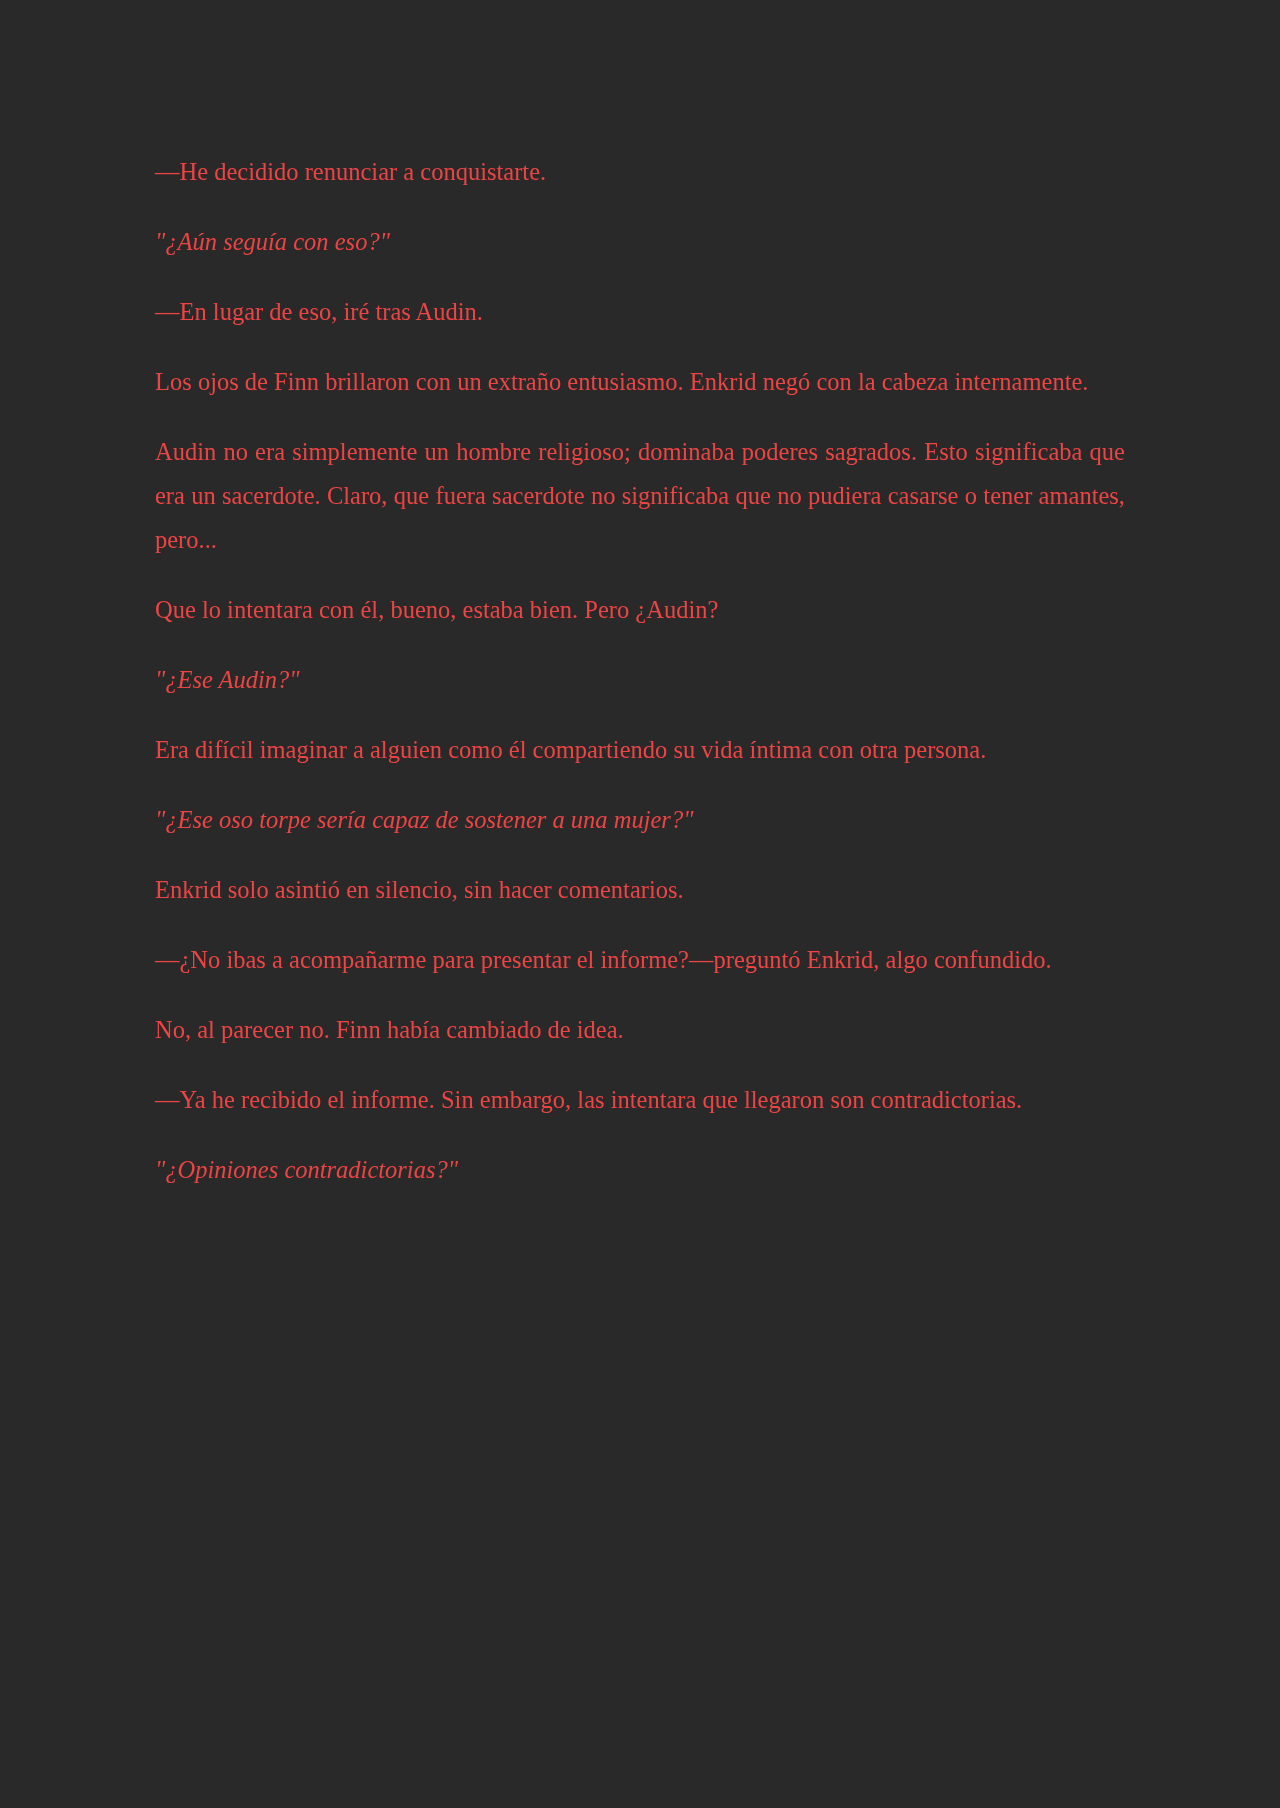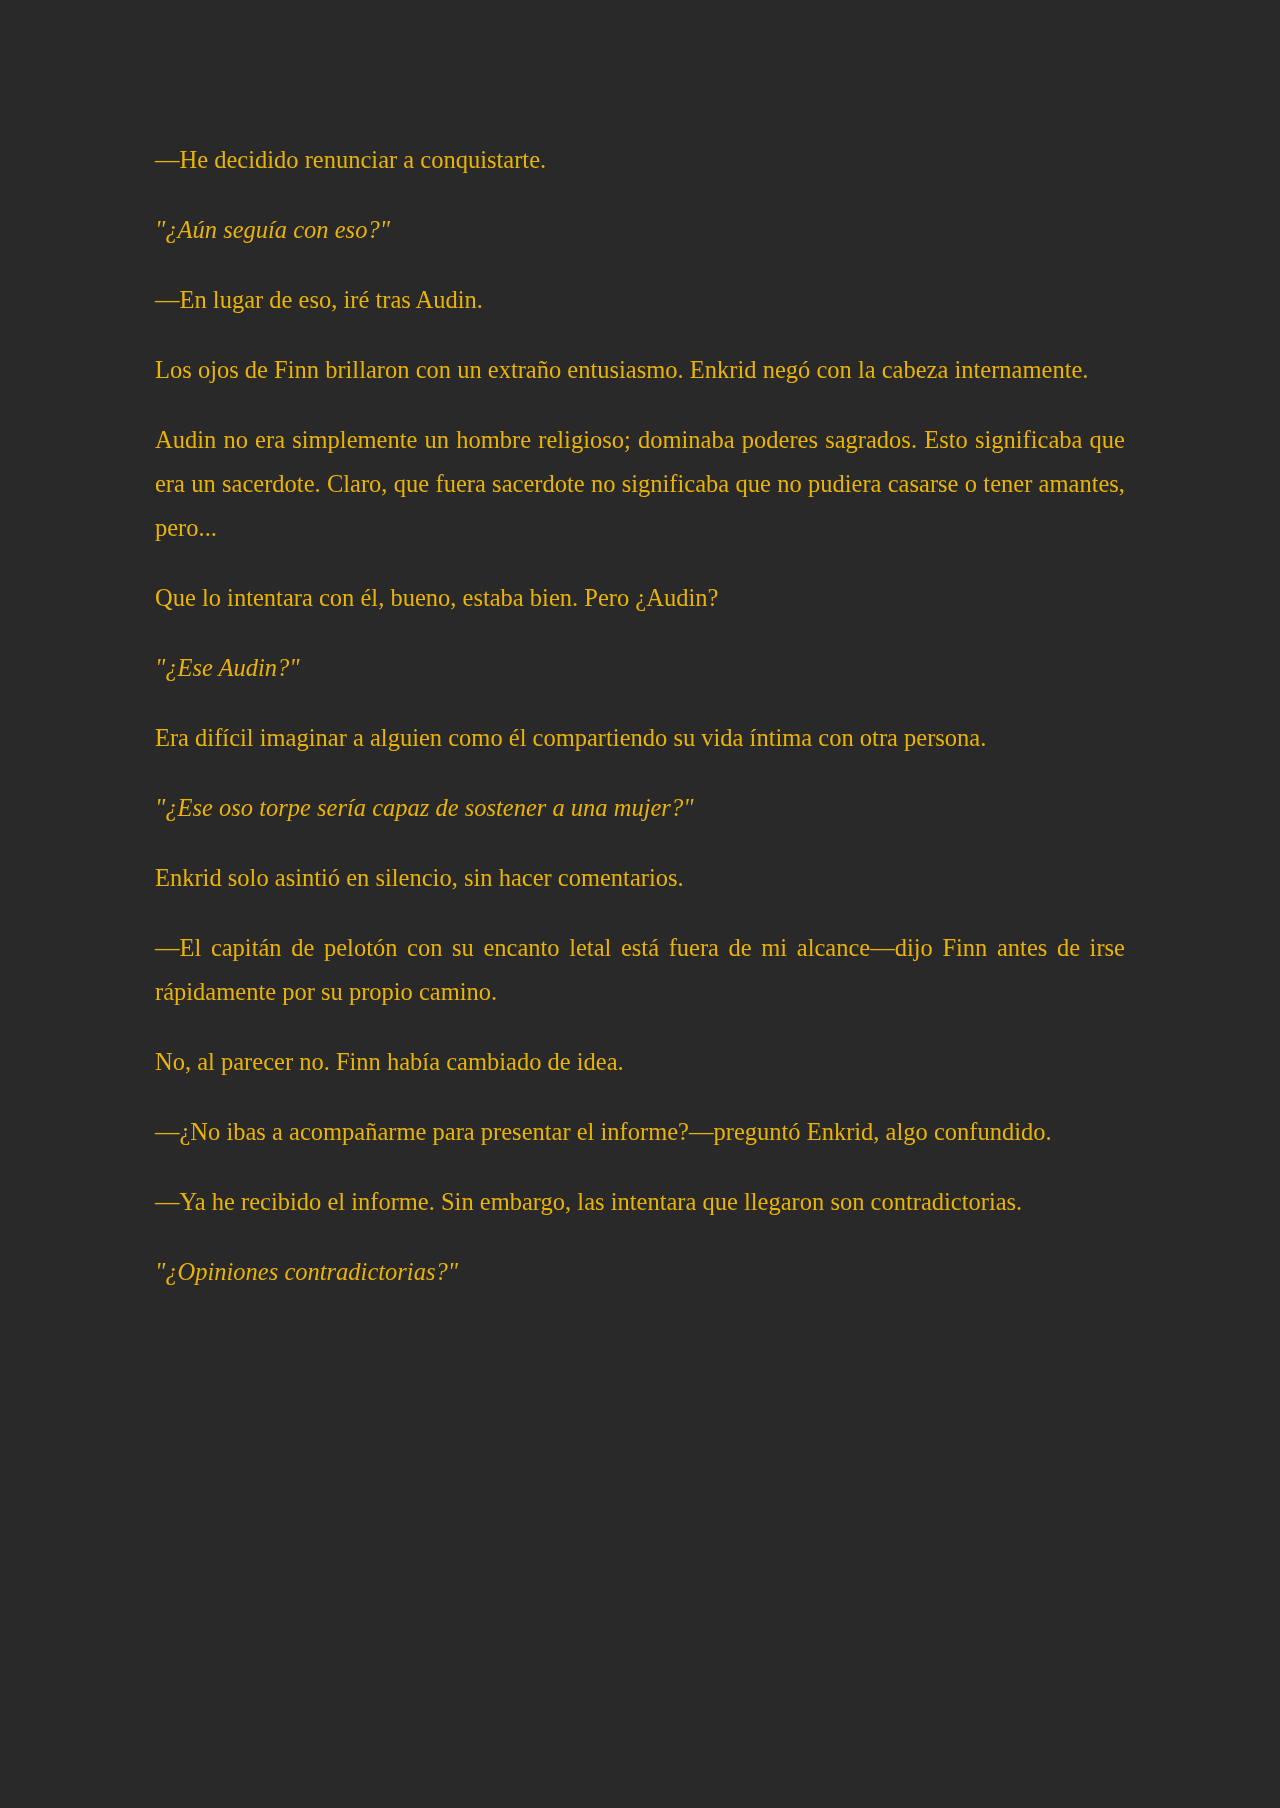--- a/index.html
+++ b/index.html
@@ -8,23 +8,23 @@
       background: #292929;
     }
     body {
       width: 1280px;
       min-height: 1808px;
       position: relative;
     }
     .reader {
       position: absolute;
       left: 155px;
-      top: 138px;
+      top: 150px;
       width: 970px;
-      color: #eab308;
+      color: #ef4444;
       font-family: "Liberation Serif", "DejaVu Serif", serif;
       font-size: 24.5px;
       line-height: 44px;
       text-align: justify;
     }
     .reader p {
       margin: 0 0 26px 0;
       padding: 0;
     }
     .reader p.thought {
@@ -38,18 +38,17 @@
   <p>—He decidido renunciar a conquistarte.</p>
   <p class="thought">"¿Aún seguía con eso?"</p>
   <p>—En lugar de eso, iré tras Audin.</p>
   <p>Los ojos de Finn brillaron con un extraño entusiasmo. Enkrid negó con la cabeza internamente.</p>
   <p>Audin no era simplemente un hombre religioso; dominaba poderes sagrados. Esto significaba que era un sacerdote. Claro, que fuera sacerdote no significaba que no pudiera casarse o tener amantes, pero...</p>
   <p>Que lo intentara con él, bueno, estaba bien. Pero ¿Audin?</p>
   <p class="thought">"¿Ese Audin?"</p>
   <p>Era difícil imaginar a alguien como él compartiendo su vida íntima con otra persona.</p>
   <p class="thought">"¿Ese oso torpe sería capaz de sostener a una mujer?"</p>
   <p>Enkrid solo asintió en silencio, sin hacer comentarios.</p>
-  <p>—El capitán de pelotón con su encanto letal está fuera de mi alcance—dijo Finn antes de irse rápidamente por su propio camino.</p>
+  <p>—¿No ibas a acompañarme para presentar el informe?—preguntó Enkrid, algo confundido.</p>
   <p>No, al parecer no. Finn había cambiado de idea.</p>
-  <p>—¿No ibas a acompañarme para presentar el informe?—preguntó Enkrid, algo confundido.</p>
   <p>—Ya he recibido el informe. Sin embargo, las intentara que llegaron son contradictorias.</p>
   <p class="thought">"¿Opiniones contradictorias?"</p>
 </main>
 
 </body></html>

